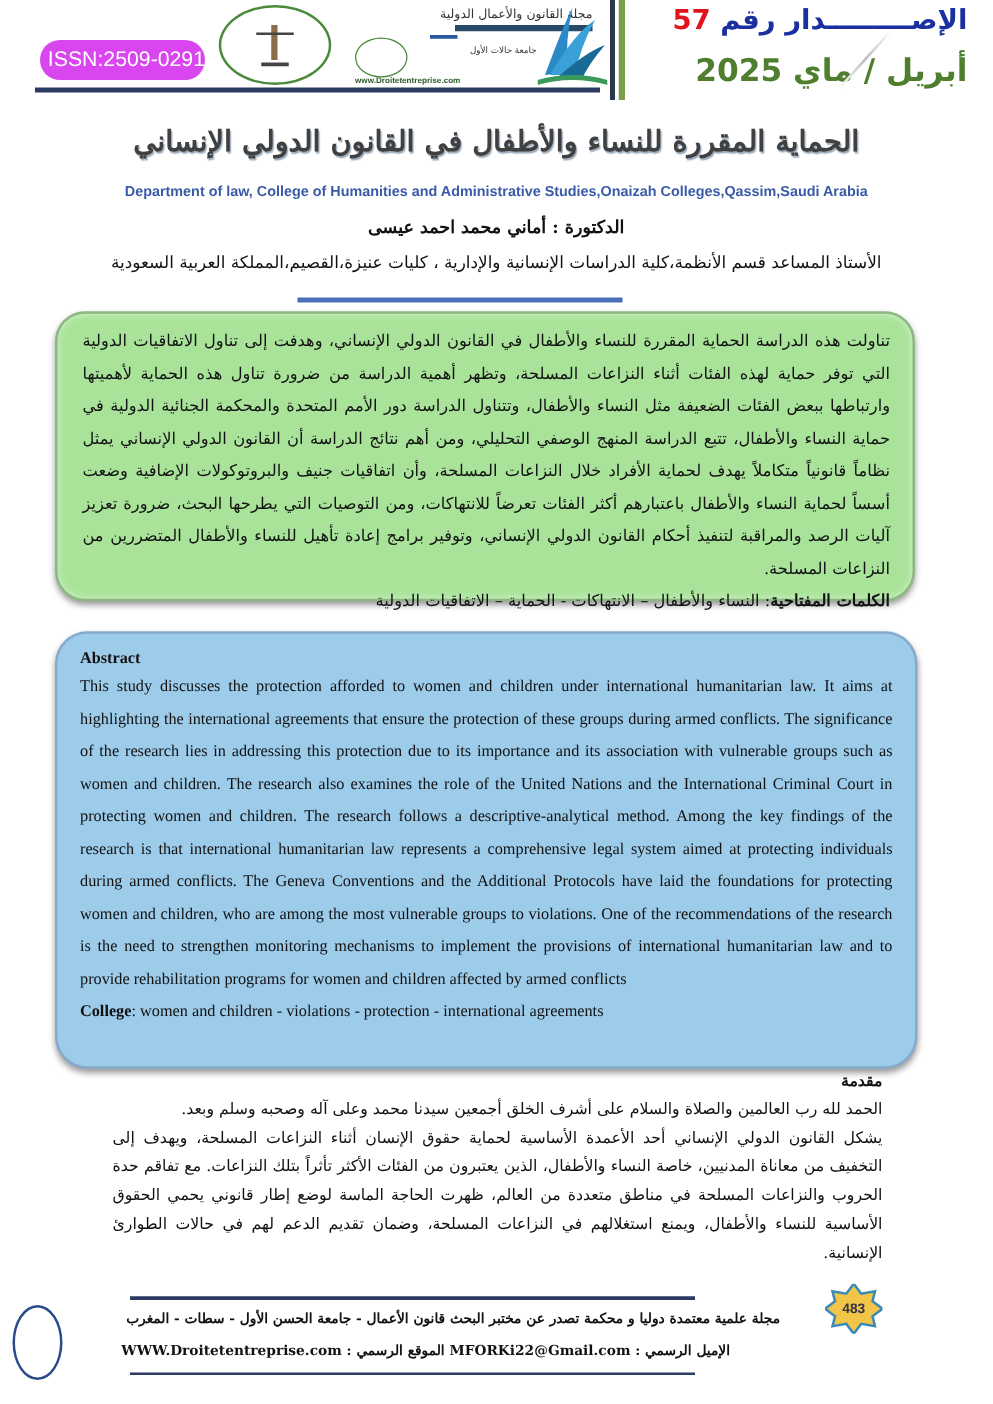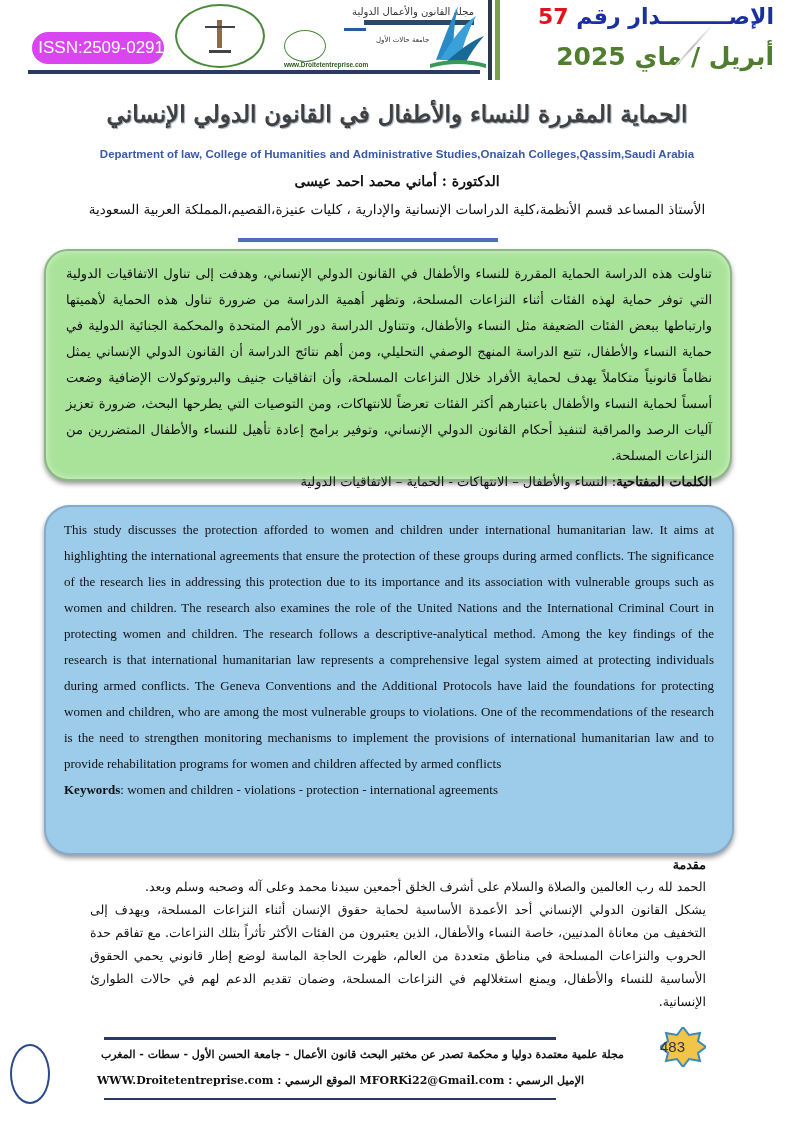--- a/index.html
+++ b/index.html
@@ -43,21 +43,21 @@
   
   .intro{left:90px;top:855px;width:616px;direction:rtl;text-align:justify;font-size:12.6px;line-height:23px;}
   .intro .heading{font-weight:bold;line-height:20px;}
   .intro p{margin:0;}
   
   .f-rule-top{left:104px;top:1037px;width:452px;height:3px;background:#2b3a63;}
   .f-rule-bot{left:104px;top:1098px;width:452px;height:2px;background:#2b3a63;}
   .f-line1{left:104px;top:1048px;width:520px;direction:rtl;text-align:right;font-size:11px;font-weight:bold;white-space:nowrap;}
   .f-line2{left:104px;top:1074px;width:480px;direction:rtl;text-align:right;font-size:11px;font-weight:bold;white-space:nowrap;}
   .page-badge{left:660px;top:1027px;width:46px;height:40px;}
-  .page-num{position:absolute;left:0;top:0;width:46px;height:40px;line-height:40px;text-align:left;font-family:"Liberation Sans",sans-serif;font-size:15px;font-weight:normal;color:#334;}
+  .page-num{position:absolute;left:0;top:0;width:46px;height:40px;line-height:40px;text-align:center;font-family:"Liberation Sans",sans-serif;font-size:11px;font-weight:bold;color:#334;}
   .stamp{left:10px;top:1044px;width:40px;height:60px;border:2px solid #2a4a8a;border-radius:50%;box-sizing:border-box;}
 </style>
 </head>
 <body>
 
 <div class="abs issn">ISSN:2509-0291</div>
 
 <div class="abs seal">
   <div class="seal-inner"></div>
 </div>
@@ -97,22 +97,23 @@
 
 <div class="abs box-ar">
   <div class="content">
     <div>تناولت هذه الدراسة الحماية المقررة للنساء والأطفال في القانون الدولي الإنساني، وهدفت إلى تناول الاتفاقيات الدولية التي توفر حماية لهذه الفئات أثناء النزاعات المسلحة، وتظهر أهمية الدراسة من ضرورة تناول هذه الحماية لأهميتها وارتباطها ببعض الفئات الضعيفة مثل النساء والأطفال، وتتناول الدراسة دور الأمم المتحدة والمحكمة الجنائية الدولية في حماية النساء والأطفال، تتبع الدراسة المنهج الوصفي التحليلي، ومن أهم نتائج الدراسة أن القانون الدولي الإنساني يمثل نظاماً قانونياً متكاملاً يهدف لحماية الأفراد خلال النزاعات المسلحة، وأن اتفاقيات جنيف والبروتوكولات الإضافية وضعت أسساً لحماية النساء والأطفال باعتبارهم أكثر الفئات تعرضاً للانتهاكات، ومن التوصيات التي يطرحها البحث، ضرورة تعزيز آليات الرصد والمراقبة لتنفيذ أحكام القانون الدولي الإنساني، وتوفير برامج إعادة تأهيل للنساء والأطفال المتضررين من النزاعات المسلحة.</div>
     <div><span class="kw-label">الكلمات المفتاحية</span><span>: النساء والأطفال – الانتهاكات - الحماية – الاتفاقيات الدولية</span></div>
   </div>
 </div>
 
 <div class="abs box-en">
   <div class="content">
+    <div class="heading">Abstract</div>
     <div>This study discusses the protection afforded to women and children under international humanitarian law. It aims at highlighting the international agreements that ensure the protection of these groups during armed conflicts. The significance of the research lies in addressing this protection due to its importance and its association with vulnerable groups such as women and children. The research also examines the role of the United Nations and the International Criminal Court in protecting women and children. The research follows a descriptive-analytical method. Among the key findings of the research is that international humanitarian law represents a comprehensive legal system aimed at protecting individuals during armed conflicts. The Geneva Conventions and the Additional Protocols have laid the foundations for protecting women and children, who are among the most vulnerable groups to violations. One of the recommendations of the research is the need to strengthen monitoring mechanisms to implement the provisions of international humanitarian law and to provide rehabilitation programs for women and children affected by armed conflicts</div>
-    <div><span class="kw-label">Keywords</span><span>: women and children - violations -  protection - international agreements</span></div>
+    <div><span class="kw-label">College</span><span>: women and children - violations -  protection - international agreements</span></div>
   </div>
 </div>
 
 <div class="abs intro">
   <div class="heading">مقدمة</div>
   <p>الحمد لله رب العالمين والصلاة والسلام على أشرف الخلق أجمعين سيدنا محمد وعلى آله وصحبه وسلم وبعد.</p>
   <p>يشكل القانون الدولي الإنساني أحد الأعمدة الأساسية لحماية حقوق الإنسان أثناء النزاعات المسلحة، ويهدف إلى التخفيف من معاناة المدنيين، خاصة النساء والأطفال، الذين يعتبرون من الفئات الأكثر تأثراً بتلك النزاعات. مع تفاقم حدة الحروب والنزاعات المسلحة في مناطق متعددة من العالم، ظهرت الحاجة الماسة لوضع إطار قانوني يحمي الحقوق الأساسية للنساء والأطفال، ويمنع استغلالهم في النزاعات المسلحة، وضمان تقديم الدعم لهم في حالات الطوارئ الإنسانية.</p>
 </div>
 
 <div class="abs stamp"></div>

